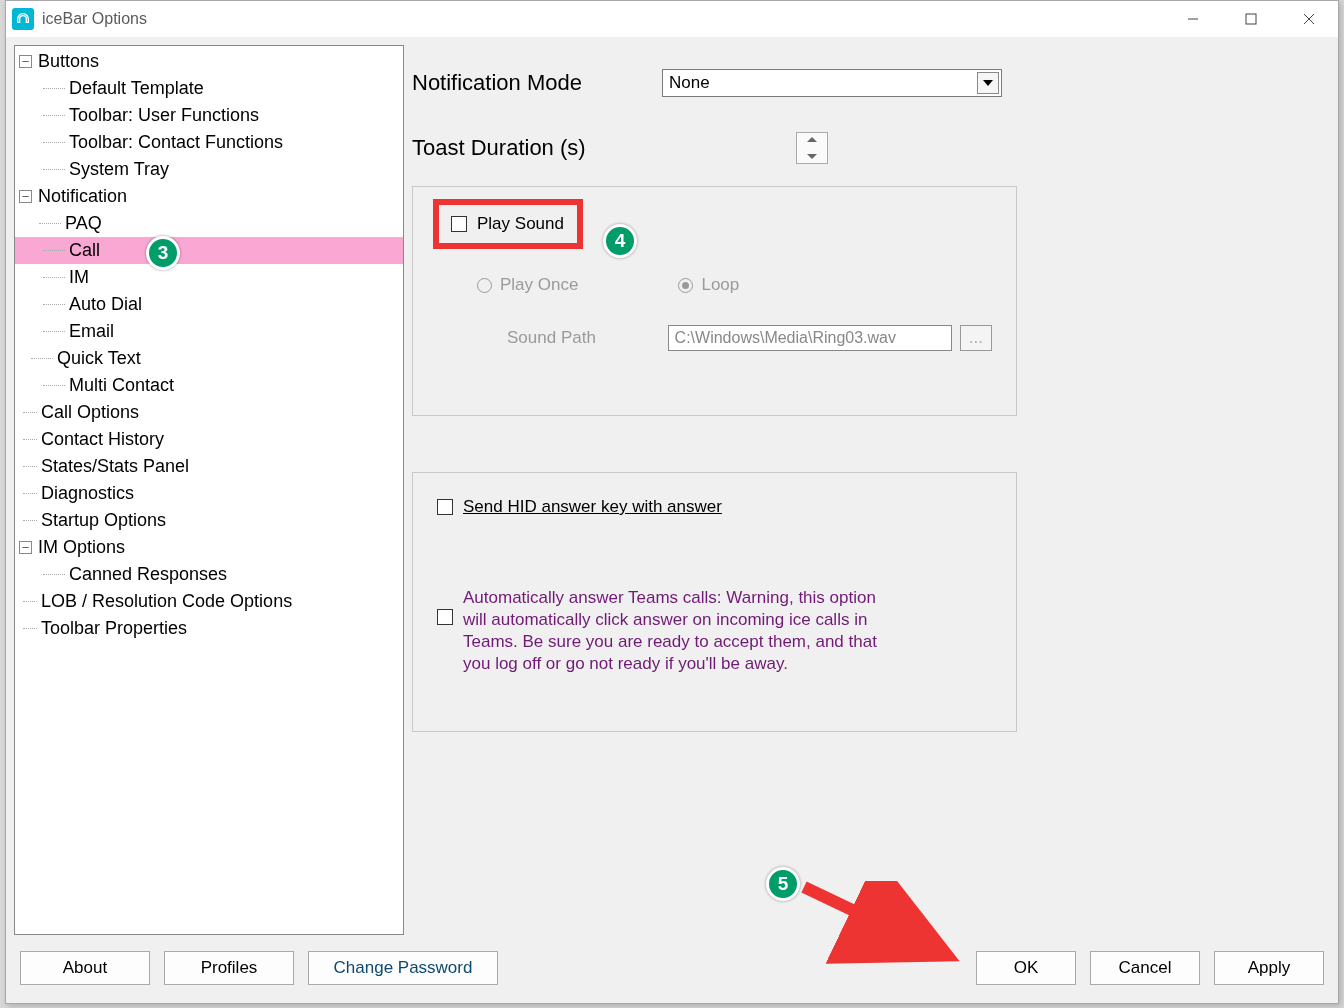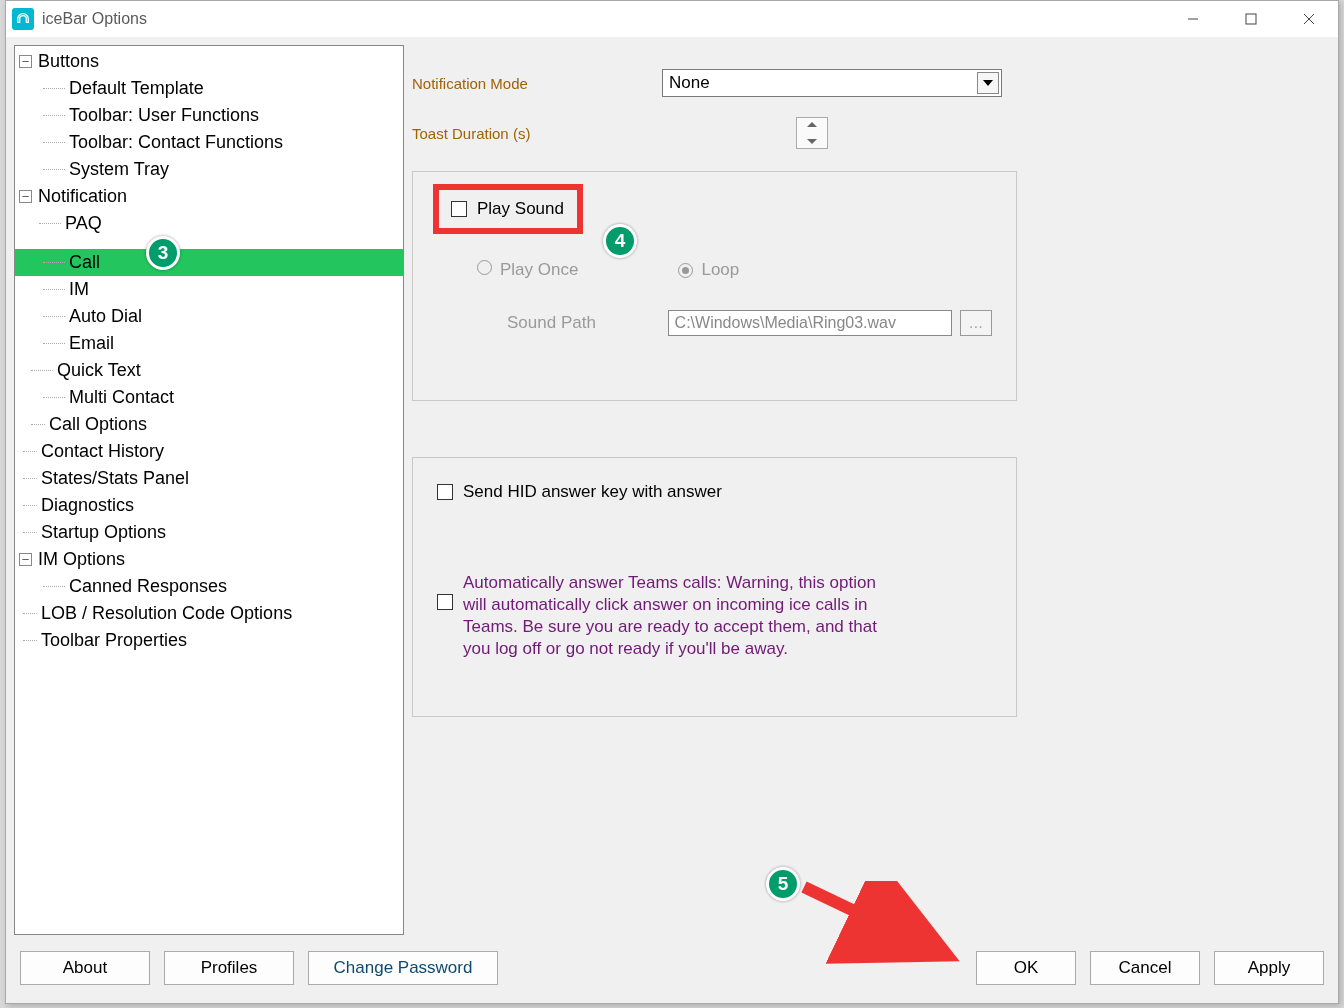--- a/index.html
+++ b/index.html
@@ -43,27 +43,27 @@
     width:390px; height:100%; background:#ffffff; border:1px solid #888;
     padding-top:2px; font-size:18px; color:#000; overflow:hidden;
   }
   .tree-node { display:flex; align-items:center; height:27px; white-space:nowrap; }
   .expander {
     width:13px;height:13px;border:1px solid #888;font-size:13px;line-height:11px;
     text-align:center; margin-right:6px; color:#555; background:#fff;display:inline-block;
     padding:0;
   }
   .tree-label { }
-  .highlighted { background:#22c55e;margin-top:12px; }
+  .highlighted { background:#f9a8d4; }
   .hline { display:inline-block; width:22px; height:1px; border-top:1px dotted #aaa; margin-right:4px; position:relative; top:0; }
   .hline-short { width:14px; }
   
   .content { flex:1; position:relative; }
   .row { display:flex; align-items:center; margin-bottom:14px; }
-  .lbl { width:250px; font-size:15px; color:#a16207;}
+  .lbl { width:250px; font-size:22px; color:#000000;}
   .dropdown {
     width:340px;height:28px;background:#fff;border:1px solid #7a7a7a;
     display:flex;align-items:center;justify-content:space-between;padding:0 2px 0 6px;
     font-size:17px;
   }
   .dropdown-btn{width:22px;height:22px;background:#f6f6f6;border:1px solid #888;display:flex;align-items:center;justify-content:center;}
   .dropdown-btn svg{width:10px;height:6px;fill:#000;}
   .spinner {
     width:32px;height:32px;border:1px solid #aaa;background:#fafafa;position:relative;
     margin-left:86px;
@@ -204,21 +204,21 @@
         </div>
       <div class="tree-node" style="padding-left:16px;">
           <span class="hline"></span>
           <span class="tree-label">Quick Text</span>
         </div>
       <div class="tree-node" style="padding-left:28px;">
           <span class="hline"></span>
           <span class="tree-label">Multi Contact</span>
         </div>
 
-      <div class="tree-node" style="padding-left:16px;">
+      <div class="tree-node" style="padding-left:8px;">
           <span class="hline hline-short"></span>
           <span class="tree-label">Call Options</span>
         </div>
       <div class="tree-node" style="padding-left:8px;">
           <span class="hline hline-short"></span>
           <span class="tree-label">Contact History</span>
         </div>
       <div class="tree-node" style="padding-left:8px;">
           <span class="hline hline-short"></span>
           <span class="tree-label">States/Stats Panel</span>
@@ -257,50 +257,50 @@
         <span class="lbl">Notification Mode</span>
         <div class="dropdown">
           <span>None</span>
           <span class="dropdown-btn">
               <svg viewBox="0 0 10 6">
                 <path d="M0 0 L5 6 L10 0 Z"></path>
               </svg>
             </span>
         </div>
       </div>
-      <div class="row" style="margin-top:20px;gap:48px;">
+      <div class="row" style="margin-top:35px;gap:48px;">
         <span class="lbl">Toast Duration (s)</span>
         <div class="spinner"></div>
       </div>
 
       <div class="groupbox g1">
         <div class="red-box">
           <span class="checkbox"></span>
           <span>Play Sound</span>
         </div>
         <div style="height:70px"></div>
         <div class="chk-row disabled" style="padding-left:40px;gap:100px;">
-          <span style="display:flex;align-items:flex-start;">
+          <span style="display:flex;align-items:center;">
             <span class="radio"></span>
             <span>Play Once</span>
           </span>
           <span style="display:flex;align-items:center;">
             <span class="radio selected"></span>
             <span>Loop</span>
           </span>
         </div>
         <div class="chk-row" style="padding-left:70px;margin-top:30px;align-items:center;">
           <span style="width:170px;" class="disabled">Sound Path</span>
           <div class="txt-input">C:\Windows\Media\Ring03.wav</div>
           <div class="browse-btn">...</div>
         </div>
       </div>
 
       <div class="groupbox g2">
-        <div class="chk-row" style="margin-top:6px;">
+        <div class="chk-row" style="margin-top:6px;text-decoration:underline;">
           <span class="checkbox"></span>
           <span>Send HID answer key with answer</span>
         </div>
         <div class="chk-row" style="margin-top:70px;align-items:flex-start;">
           <span class="checkbox" style="margin-top:22px;"></span>
           <span class="wrap-text">Automatically answer Teams calls: Warning, this option will automatically click answer on incoming ice calls in Teams.  Be sure you are ready to accept them, and that you log off or go not ready if you'll be away.</span>
         </div>
       </div>
     </div>
   </div>

